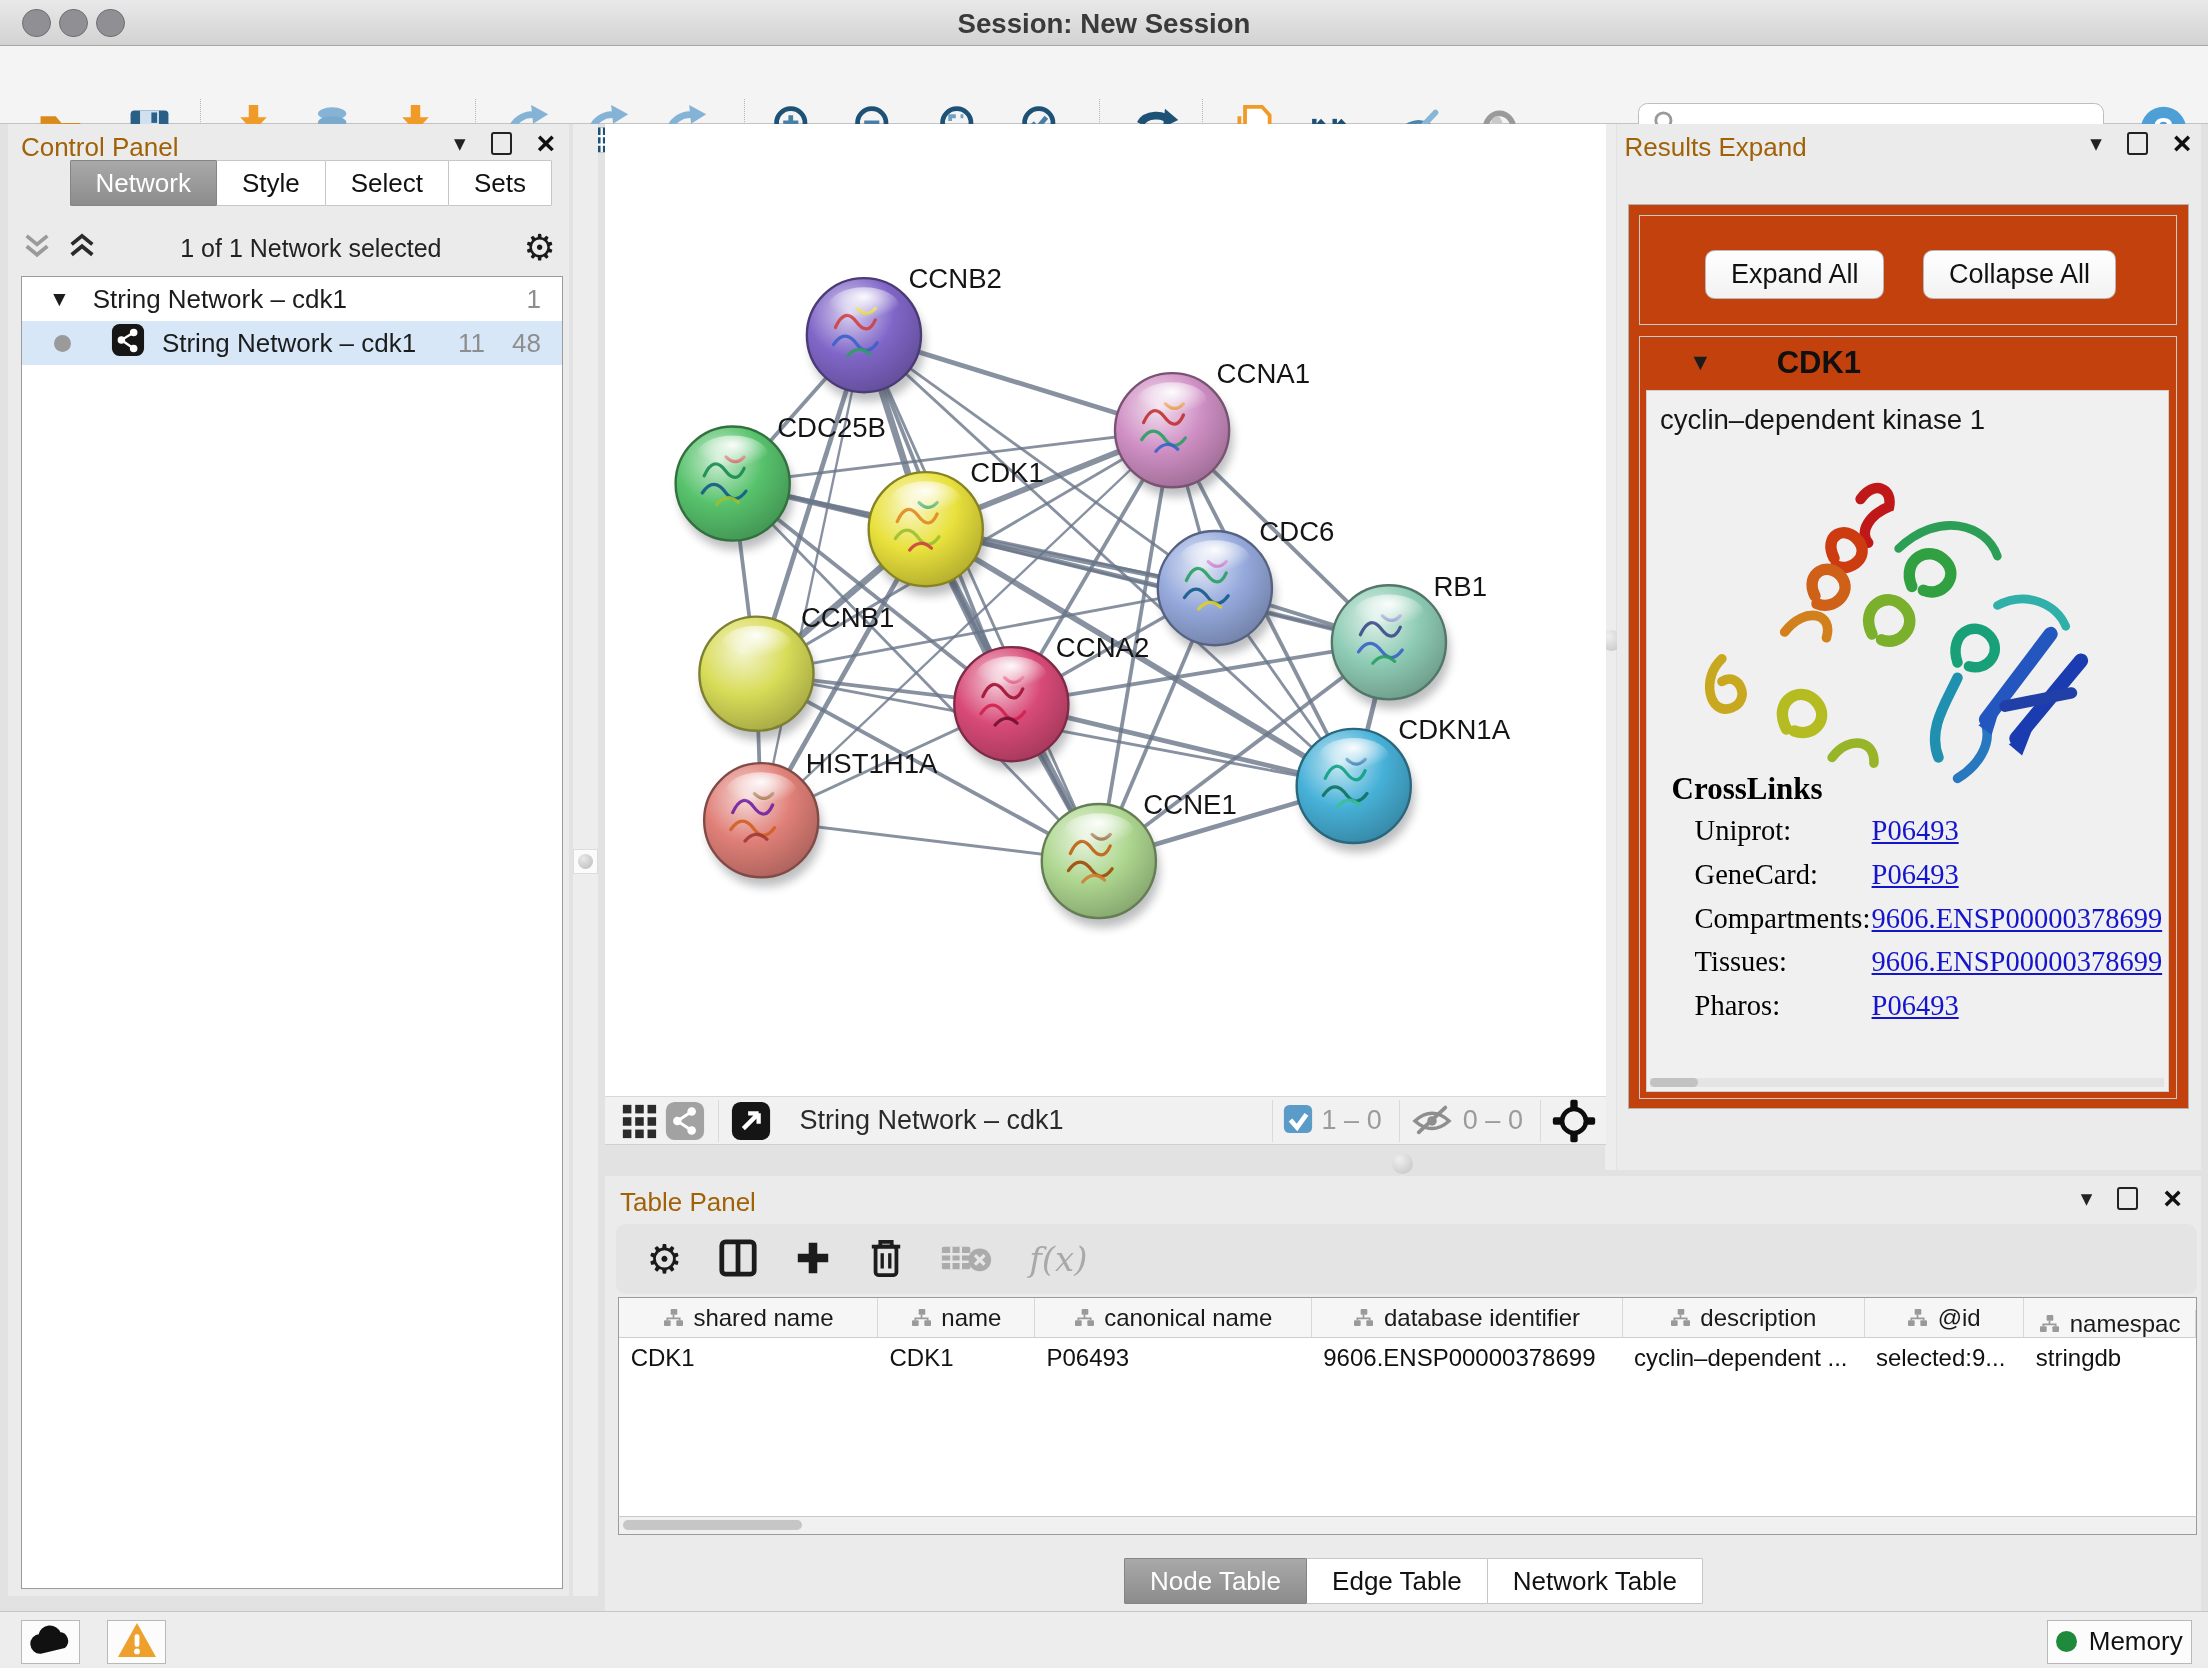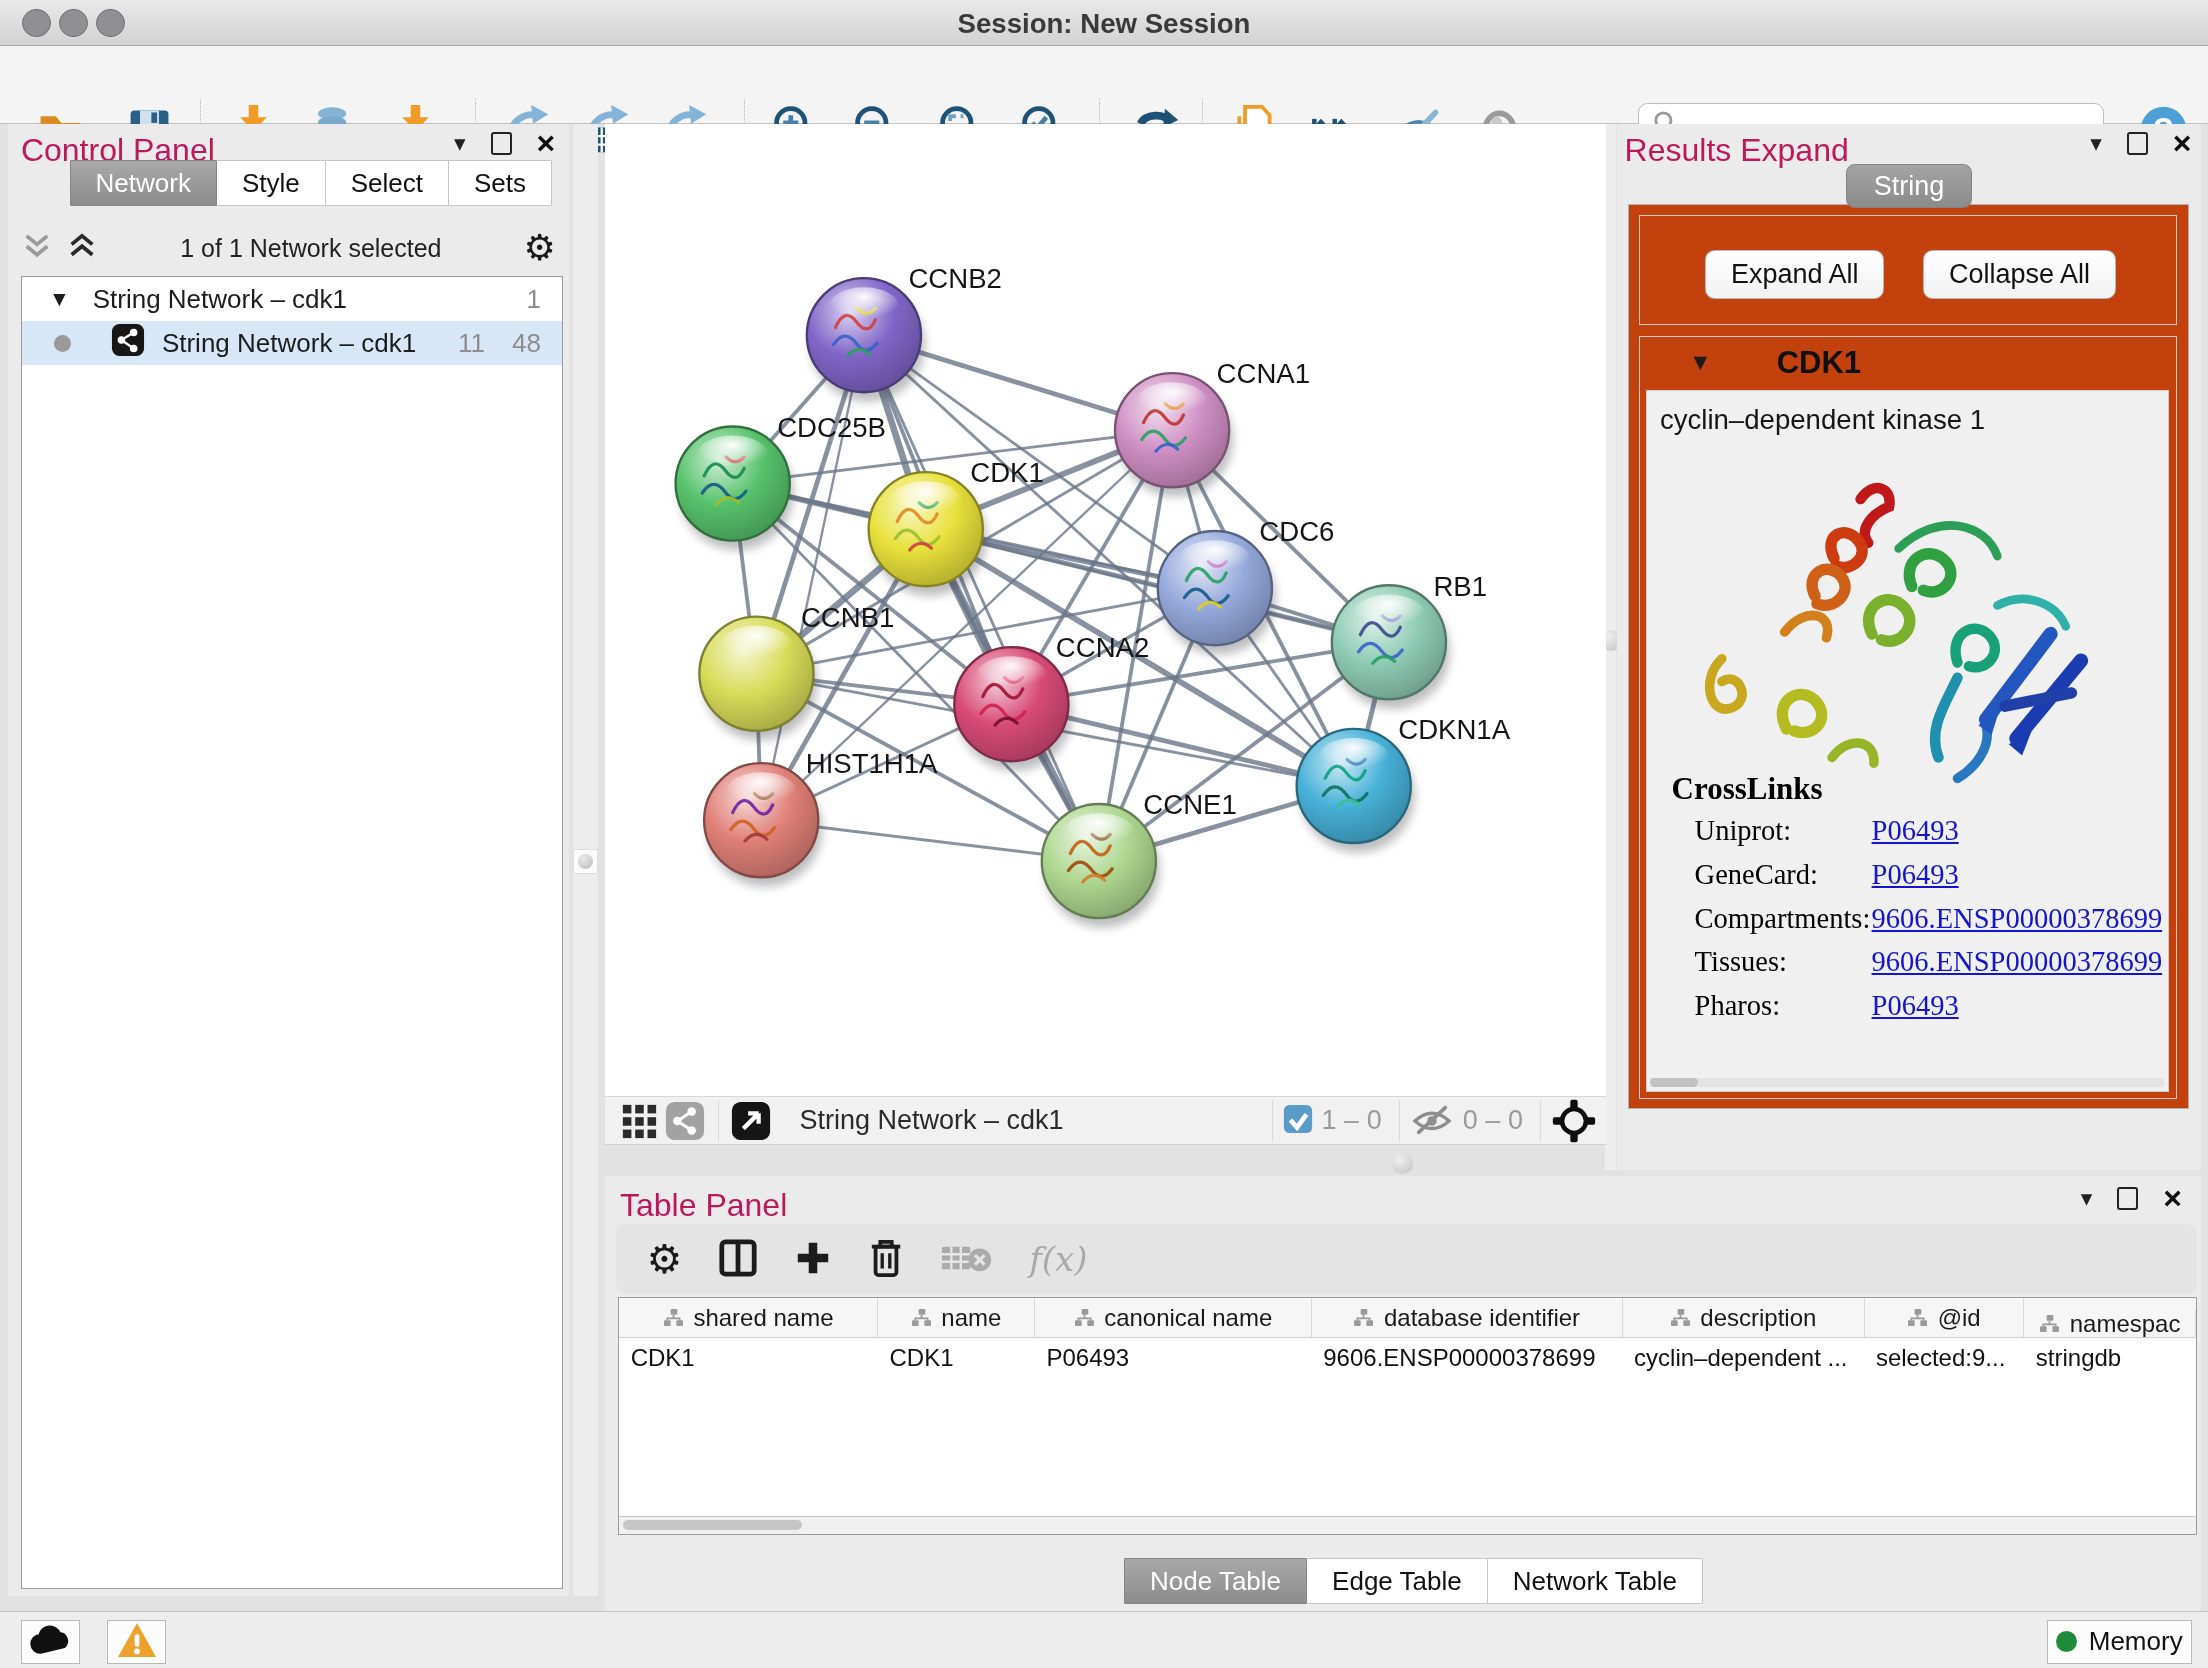--- a/index.html
+++ b/index.html
@@ -21,21 +21,21 @@
     background:#f4f4f4; border-bottom:1.9px solid #c3c3c3; }
   .tbi { position:absolute; top:55px; width:55px; height:57px; display:flex;
     align-items:center; justify-content:center; cursor:pointer; }
   .tbsep { position:absolute; top:53px; width:0; height:59px; border-left:1.9px dotted #b5b5b5; }
   .searchbox { position:absolute; left:1638px; top:57px; width:466px; height:44px;
     background:#fff; border:1.9px solid #bdbdbd; border-radius:9.5px; display:flex; align-items:center; }
   .searchbox input { border:none; outline:none; flex:1; height:38px; font-size:25px;
     font-family:"Liberation Sans", sans-serif; background:transparent; }
 
   
-  .panel-title { font-size:32px; color:#be185d; }
+  .panel-title { font-size:26px; color:#a16207; }
   .winctl { position:absolute; display:flex; align-items:center; gap:25px; }
   .wc-tri { font-size:23px; color:#222; cursor:pointer; line-height:19px; }
   .wc-sq { width:21px; height:23px; border:2.9px solid #222; border-radius:2.9px; cursor:pointer; }
   .wc-x { font-size:32px; font-weight:bold; color:#111; line-height:23px; cursor:pointer; }
 
   .tab { height:46px; padding:0 25px; background:#fff; border:1px solid #c6c6c6;
     margin-left:-1px; font-size:26px; line-height:44px; color:#111; cursor:pointer;
     border-radius:1px; position:relative; }
   .tab.sel { background:linear-gradient(#a9a9a9,#8c8c8c); color:#fff; border-color:#858585; z-index:2; }
 
@@ -637,21 +637,20 @@
   </div>
   <div class="gripdot" style="left:1392px;top:1153px"></div>
 
   <div class="rpanel">
     <div class="panel-title" style="position:absolute;left:7.6px;top:7.6px">Results Expand</div>
     <div class="winctl" style="right:9.5px;top:7.6px">
       <span class="wc-tri">▾</span>
       <span class="wc-sq"></span>
       <span class="wc-x">×</span>
     </div>
-    <div class="rtab-wrap"><span class="rtab">String</span></div>
     <div class="rbox">
       <div class="rbtnbox">
         <span class="rbtn" style="left:65px">Expand All</span>
         <span class="rbtn" style="left:283px">Collapse All</span>
       </div>
       <div class="cdkbox">
         <div class="cdkhead">
           <span style="margin-left:49px;font-size:23px">▼</span>
           <span class="cdkname" style="margin-left:65px">CDK1</span>
         </div>

